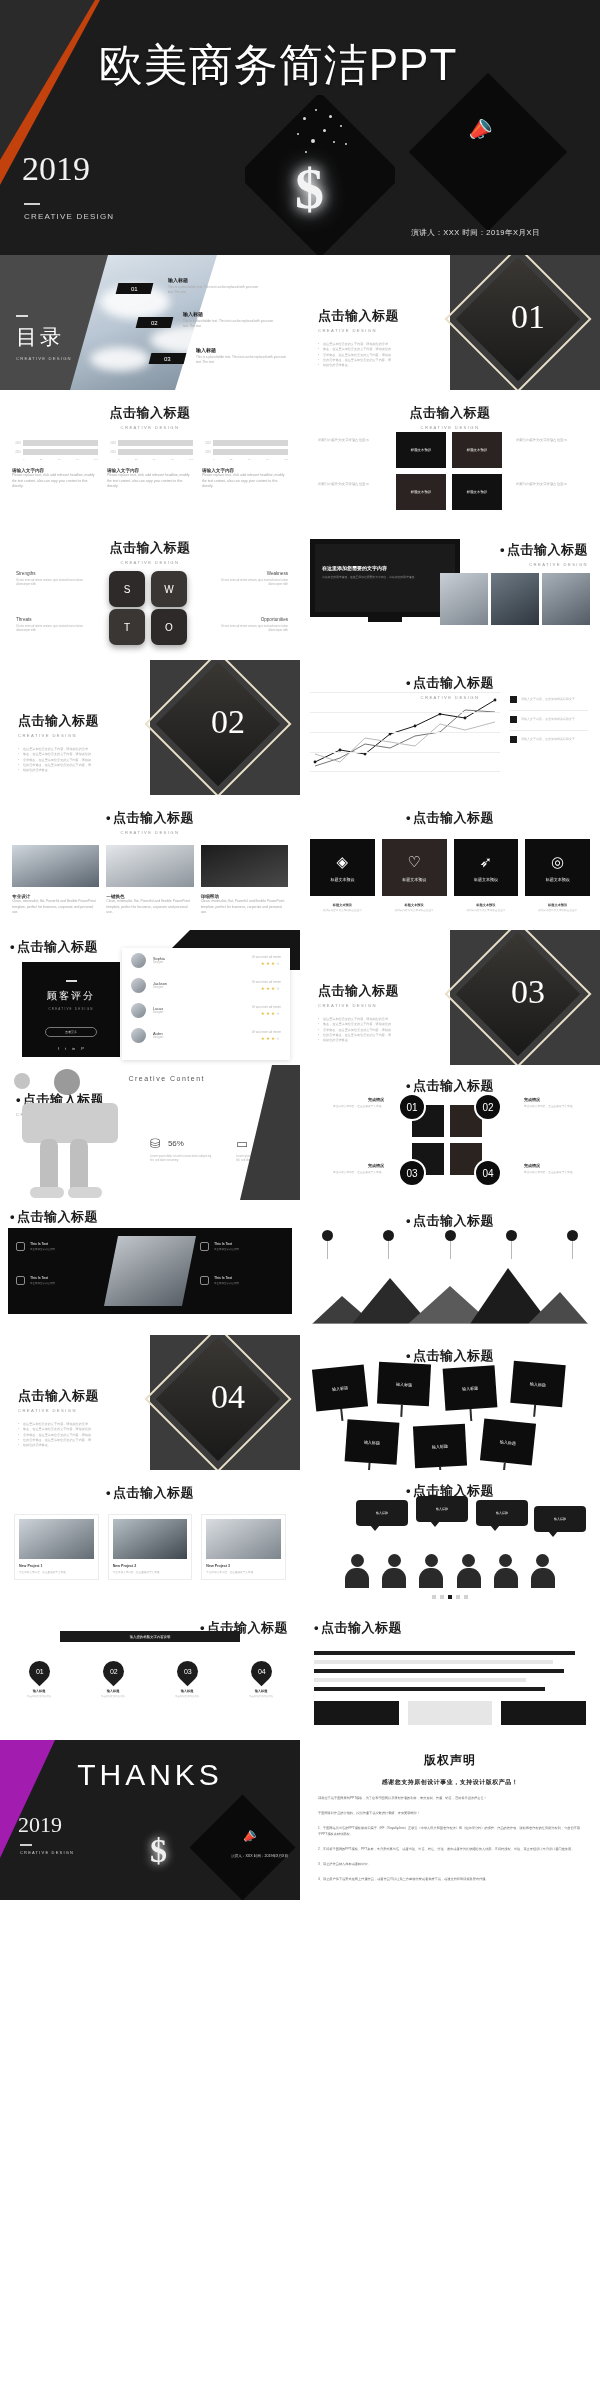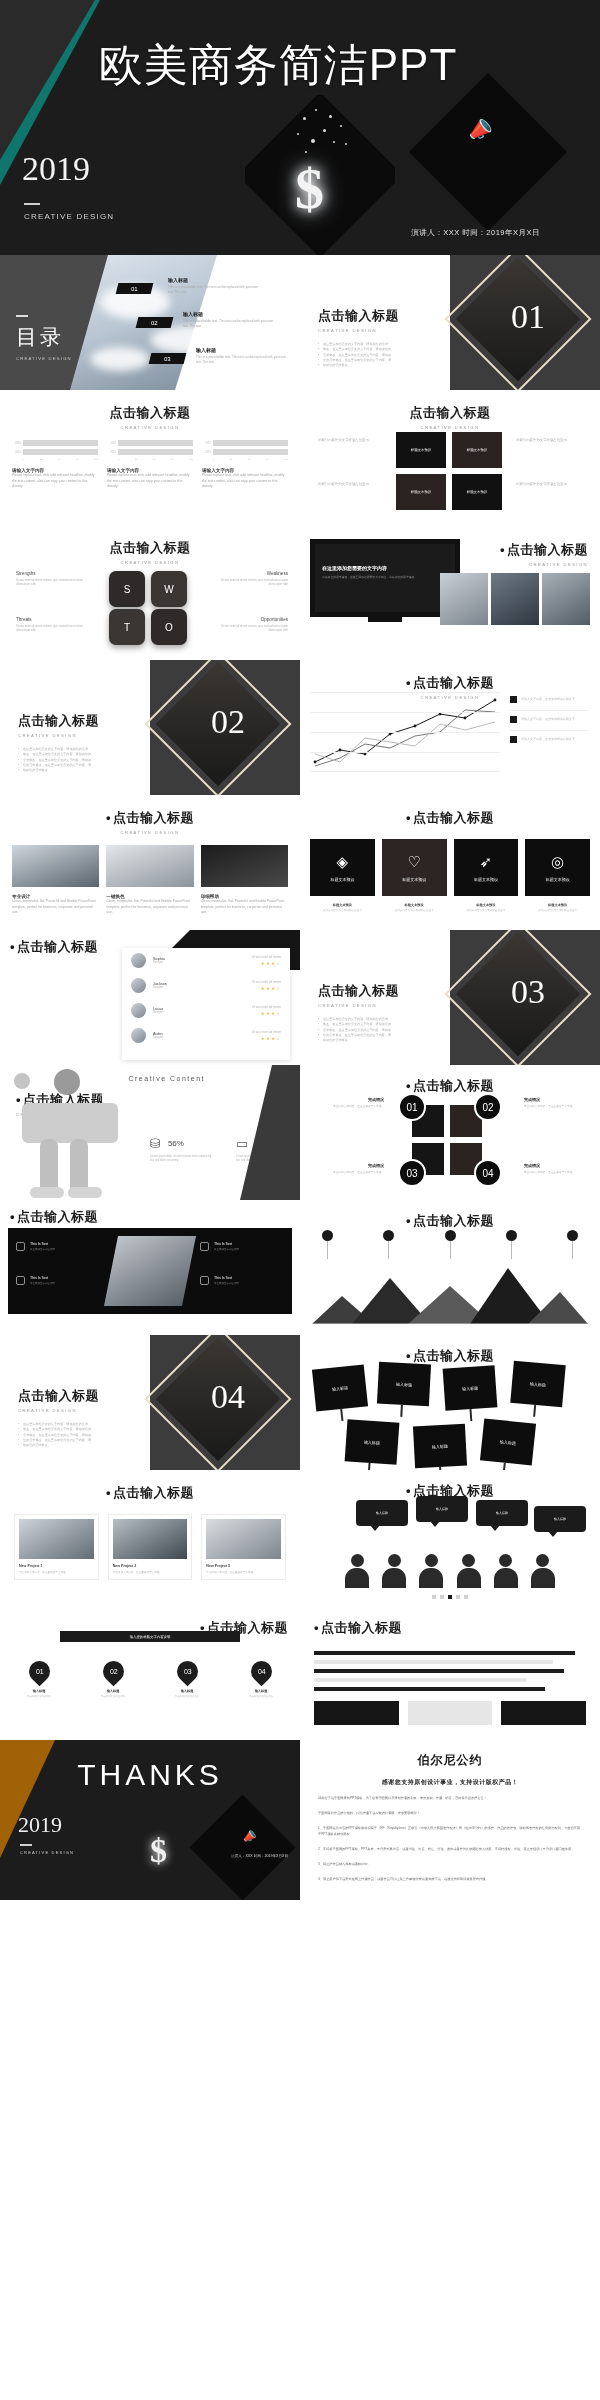--- a/index.html
+++ b/index.html
@@ -9,21 +9,21 @@
     font-family: "Liberation Sans", "DejaVu Sans", sans-serif;
     overflow:hidden;
     position:relative;
   }
   .deck { width:600px; position:relative; }
   .slide { position:relative; overflow:hidden; background:#fff; }
   .slide.half { width:300px; float:left; }
   .row { width:600px; overflow:hidden; }
 
   
-  .cover { width:556px; height:255px; background:#0f766e; position:relative; }
+  .cover { width:556px; height:255px; background:#c2410c; position:relative; }
   .cover .darkband {
     position:absolute; left:0; top:0; width:600px; height:255px;
     background:#1c1c1c;
     clip-path: polygon(100px 0, 600px 0, 600px 255px, 0 255px, 0 185px);
   }
   .cover .diag2 {
     position:absolute; left:0; top:0; width:600px; height:255px;
     background:#2a2a2a;
     clip-path: polygon(0 0, 95px 0, 0 160px);
   }
@@ -319,21 +319,21 @@
 
   
   .lines { height:135px; background:#fff; padding:14px 14px; }
   .lines .l { height:4px; background:#1c1c1c; margin-bottom:5px; }
   .lines .l.g { background:#e6e6e6; }
   .lines .cols { display:flex; gap:9px; margin-top:10px; }
   .lines .cols .box { flex:1; height:24px; background:#161616; }
   .lines .cols .box.g { background:#e6e6e6; }
 
   
-  .thanks { width:300px; height:160px; background:#a16207; position:relative; overflow:hidden;text-decoration:underline; }
+  .thanks { width:300px; height:160px; background:#a21caf; position:relative; overflow:hidden;text-decoration:underline; }
   .thanks .band { position:absolute; inset:0; background:#1c1c1c;
     clip-path: polygon(55px 0, 300px 0, 300px 160px, 0 160px, 0 118px); }
   .thanks .ttl { position:absolute; left:0; right:0; top:18px; text-align:center; color:#fff;
     font-size:30px; letter-spacing:4px; }
   .thanks .yr { position:absolute; left:18px; top:72px; color:#f0f0f0; font-size:22px;
     font-family:"Liberation Serif", serif; }
   .thanks .dash { position:absolute; left:20px; top:104px; width:12px; height:1.5px; background:#cfcfcf; }
   .thanks .sub { position:absolute; left:20px; top:110px; color:#cfcfcf; font-size:4px; letter-spacing:1.2px; }
   .thanks .dia { position:absolute; left:205px; top:70px; width:75px; height:75px; background:#0a0a0a; transform:rotate(45deg); }
   .thanks .trumpet { position:absolute; left:243px; top:90px; color:#fff; font-size:11px; transform:rotate(-18deg); }
@@ -737,20 +737,32 @@
       </div>
     </div>
   </div>
 
   <div class="row">
     <div class="slide half rating">
       <div style="position:absolute;left:10px;top:8px;">
         <div class="h-title bullet">点击输入标题</div>
       </div>
       <div class="blackdiag"></div>
+      <div class="panelL">
+        <div class="dash"></div>
+        <div class="zh">顾客评分</div>
+        <div class="en">CREATIVE DESIGN</div>
+        <div class="btn">查看更多</div>
+        <div class="soc">
+          <span>f</span>
+          <span>t</span>
+          <span>in</span>
+          <span>P</span>
+        </div>
+      </div>
       <div class="panelR">
         <div class="rrow">
           <div class="av"></div>
           <div class="nm">
               <div class="n">Sophia</div>
             <div class="r">Designer</div>
             </div>
           <div class="rt">
               <div class="q">Ut wisi enim ad minim</div>
             <div class="stars">★★★<i>★</i></div>
@@ -1123,21 +1135,21 @@
       <div class="yr">2019</div>
       <div class="dash"></div>
       <div class="sub">CREATIVE DESIGN</div>
       <div class="dlr">$</div>
       <div class="dia"></div>
       <div class="trumpet">📣</div>
       <div class="pres">演讲人：XXX 时间：2019年X月X日</div>
     </div>
 
     <div class="slide half copy">
-      <div class="ct">伯尔尼公约</div>
+      <div class="ct">版权声明</div>
       <div class="cs">感谢您支持原创设计事业，支持设计版权产品！</div>
       <div class="cp">感谢您下载千图网原创PPT模板，为了您和千图网以及原创作者的利益，请勿复制、传播、销售，否则将承担法律责任！</div>
       <div class="cp">千图网将对作品进行维权，按照传播下载次数进行索赔。未来更明晰化！</div>
       <div class="cp">1、千图网站所出售的PPT模板版权归属于（RF：Royalty-free）正版受《中华人民共和国著作权法》和《伯尔尼公约》的保护。作品的著作权、版权和著作权的任何部分权利，包含但不限于PPT模板素材使用权。</div>
       <div class="cp">2、不得将千图网的PPT模板、PPT素材，本身形式再出售、或者出租、出售、转让、分租、发布或者作为礼物赠给他人使用、不得转授权、出租、禁止未经设计本身设计者同意使用。</div>
       <div class="cp">3、禁止把作品纳入商标或者标识中。</div>
       <div class="cp">4、禁止用户将下载形式在网上传播作品，或者作品可以让第三方单独付费或者免费下载，或通过转印电话服务形式传播。</div>
     </div>
   </div>
 

